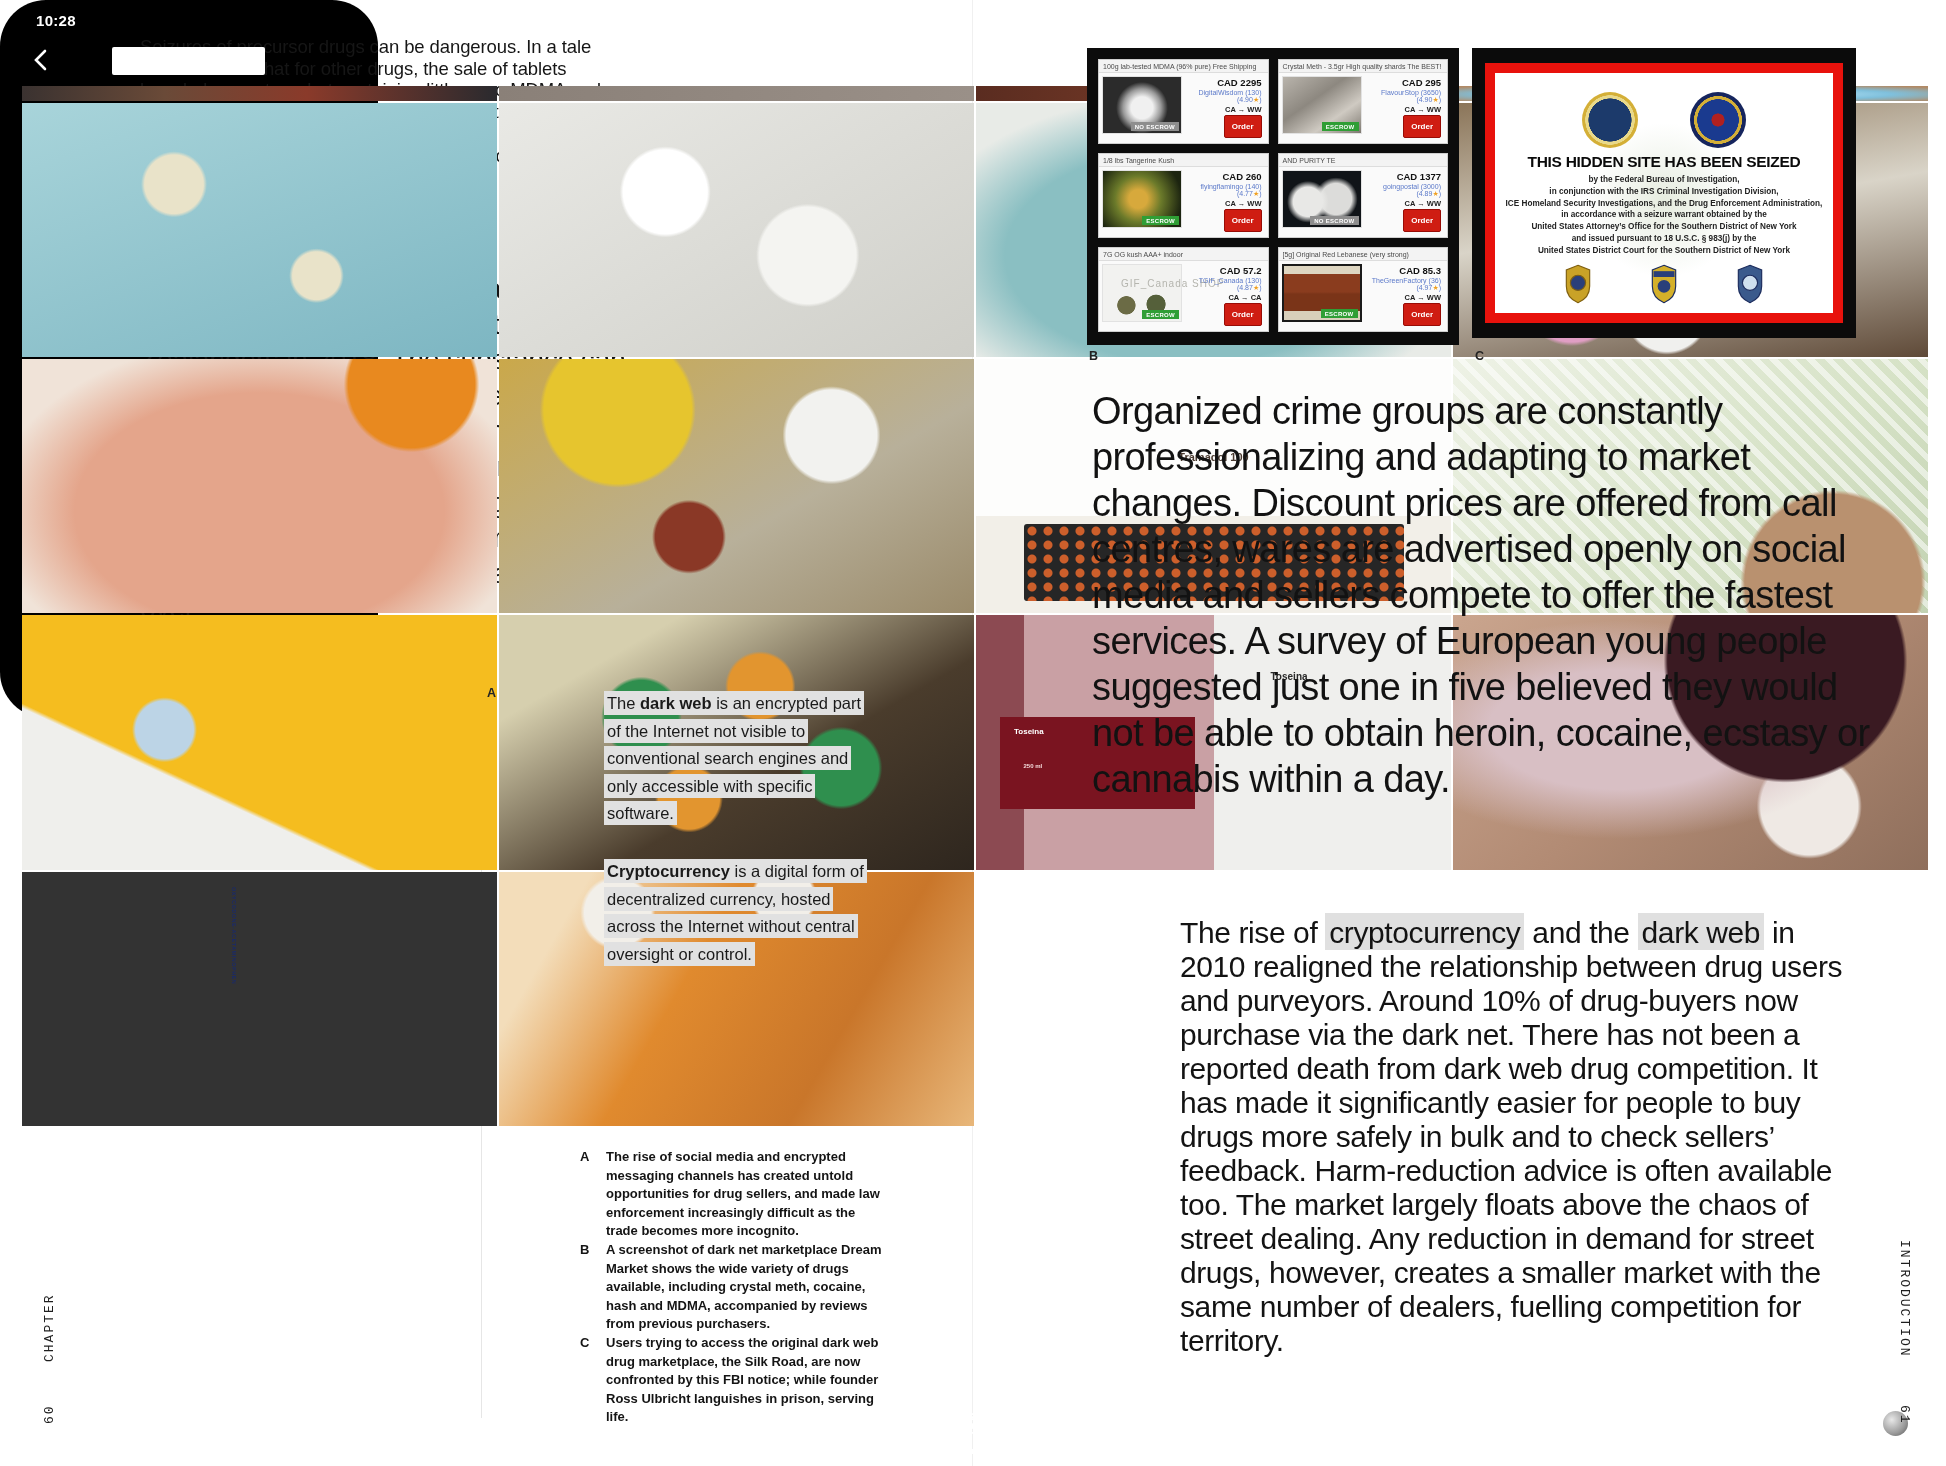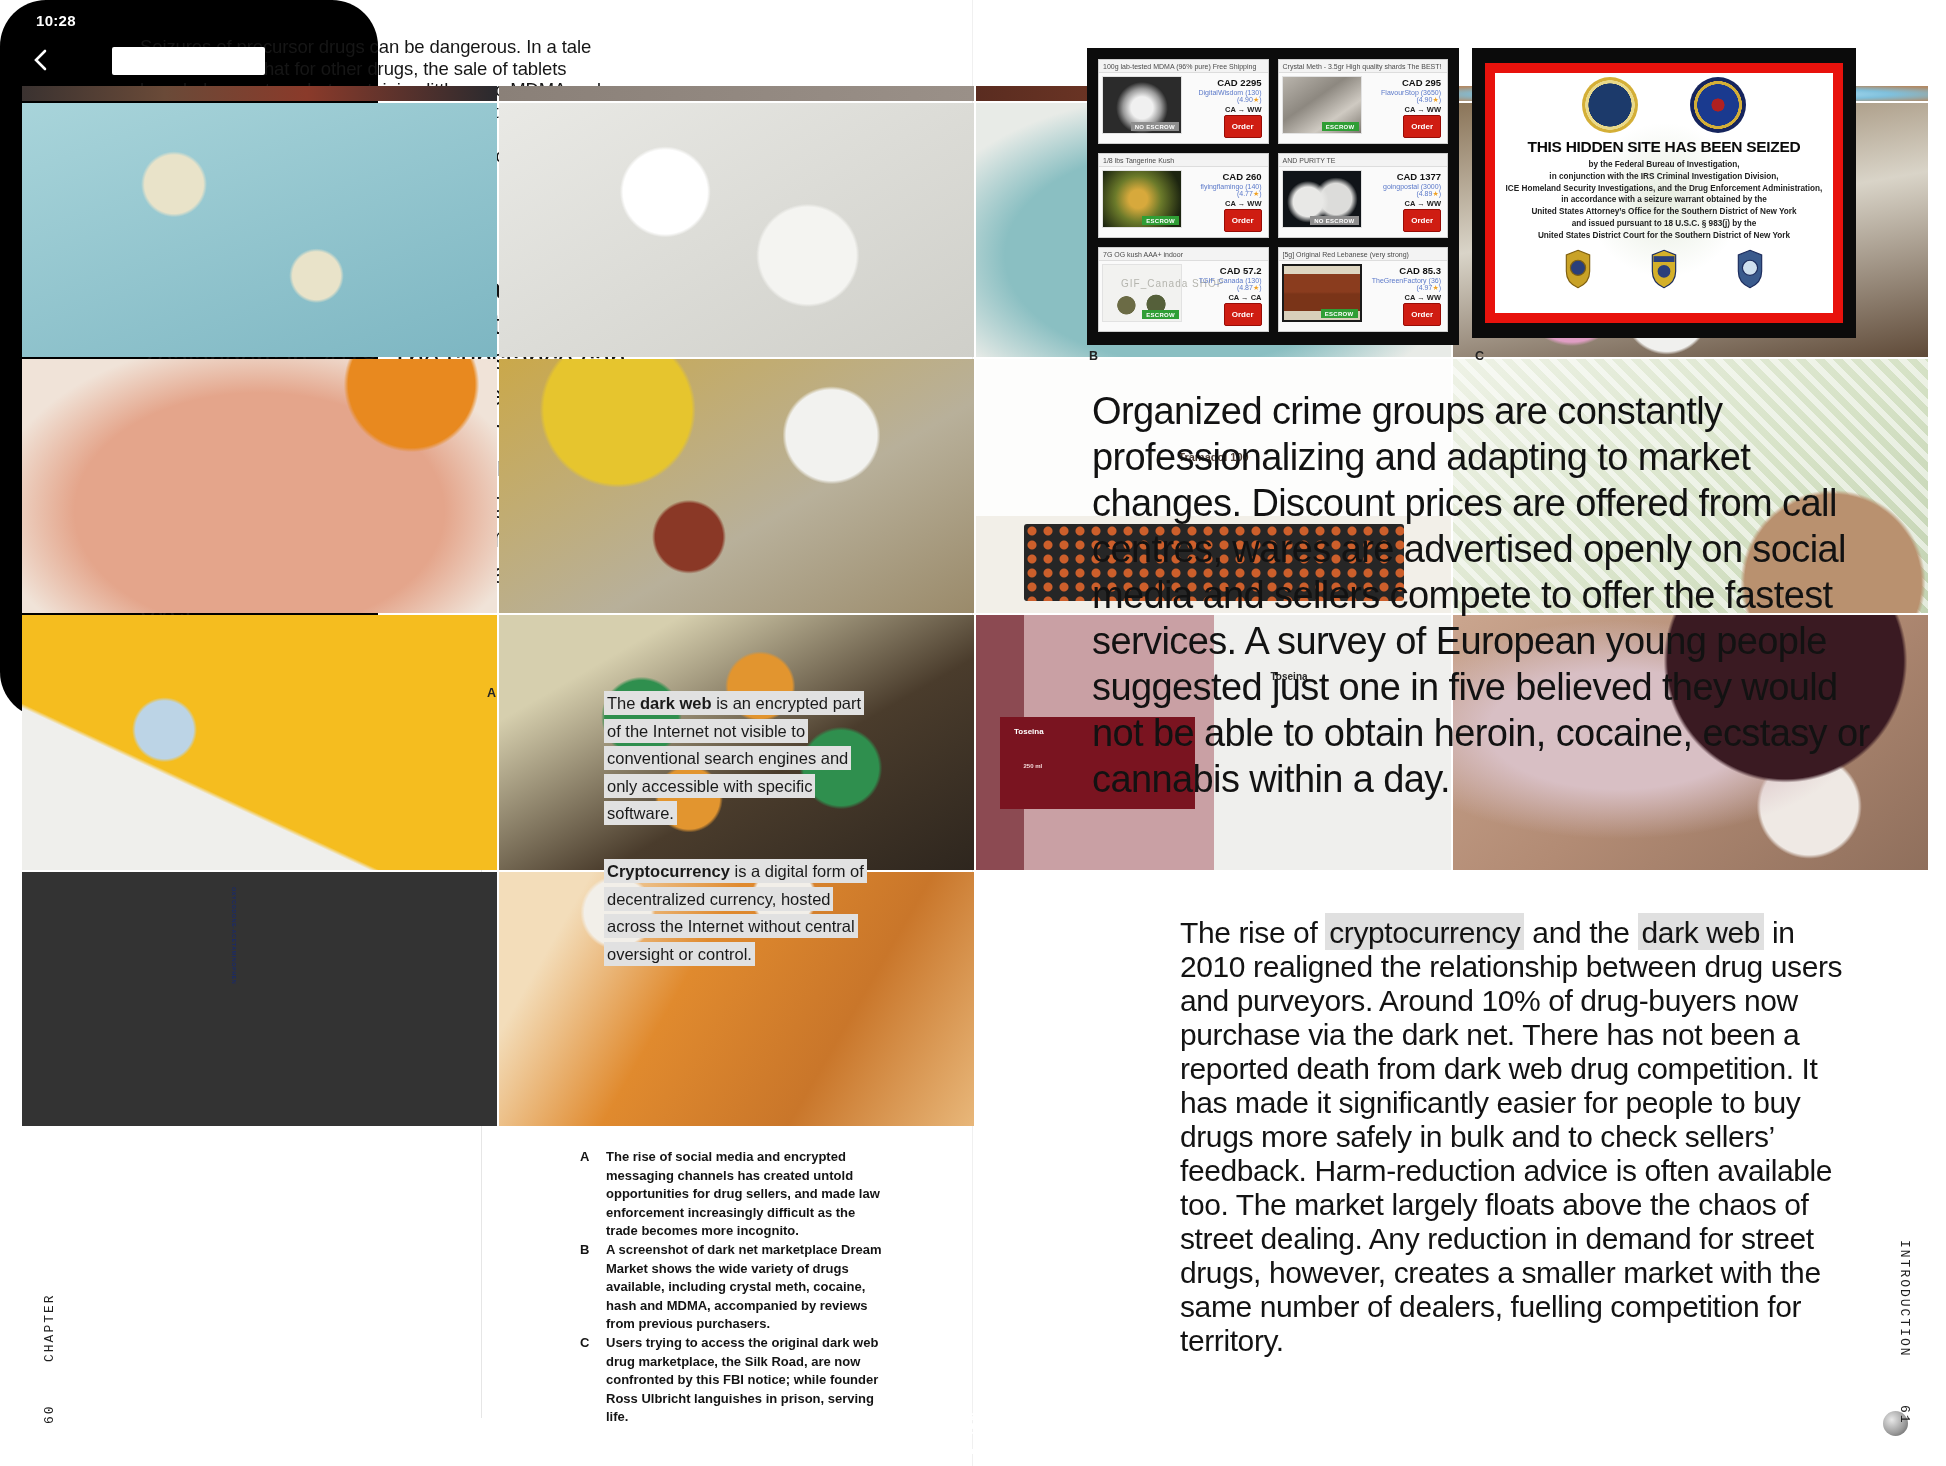--- a/index.html
+++ b/index.html
@@ -128,21 +128,21 @@
   .thumb-2{background:radial-gradient(circle at 45% 50%,#d7a93c 0 18%,#6b7a2a 45%,#1c2410 85%);}
   .thumb-3{background:radial-gradient(circle at 32% 55%,#e8e8e6 0 24%,transparent 34%),
     radial-gradient(circle at 68% 50%,#dcdcda 0 26%,transparent 36%),#101418;}
   .thumb-4{background:radial-gradient(circle at 30% 72%,#6b6b45 0 13%,transparent 14%),
     radial-gradient(circle at 68% 70%,#55603a 0 14%,transparent 15%),#f2f2f0;}
   .thumb-5{background:linear-gradient(#ded6c2 0 14%,#8a3c1e 14% 48%,#7a3418 52% 84%,#d8cfba 84%);border:2px solid #1a1a1a;}
 
   
   #seizure{left:1472px;top:48px;width:384px;height:290px;background:#0b0b0b;box-sizing:border-box;padding:15px 13px;}
   .fbi-red{height:100%;background:#e8120c;box-sizing:border-box;padding:10px;}
-  .fbi-white{height:100%;background:#fff;box-sizing:border-box;text-align:center;padding-top:4px;position:relative;overflow:hidden;}
+  .fbi-white{height:100%;background:#fff;box-sizing:border-box;text-align:center;padding-top:19px;position:relative;overflow:hidden;}
   .fbi-white::before{content:"";position:absolute;left:25%;top:18%;width:50%;height:70%;
     background:radial-gradient(ellipse,rgba(140,170,110,.22),transparent 65%);}
   .seal{display:inline-block;width:56px;height:56px;border-radius:50%;margin:0 26px;vertical-align:middle;position:relative;z-index:1;}
   .seal-doj{background:radial-gradient(circle,#1c3a6b 0 54%,#e9d98a 55% 62%,#d4af37 63% 88%,#7a5c10 89%);}
   .seal-fbi{background:radial-gradient(circle,#b02020 0 16%,#1a3a8f 17% 52%,#d4af37 53% 60%,#16255e 61% 88%,#caa43a 89%);}
   .fbi-head{font-size:15.5px;font-weight:bold;color:#0a0a0a;letter-spacing:-0.3px;white-space:nowrap;margin-top:5px;position:relative;z-index:1;}
   .fbi-lines{margin-top:3px;font-size:8.2px;font-weight:bold;color:#222;line-height:11.8px;position:relative;z-index:1;}
   .fbi-badges{margin-top:7px;display:flex;justify-content:center;gap:58px;position:relative;z-index:1;}
 
   

